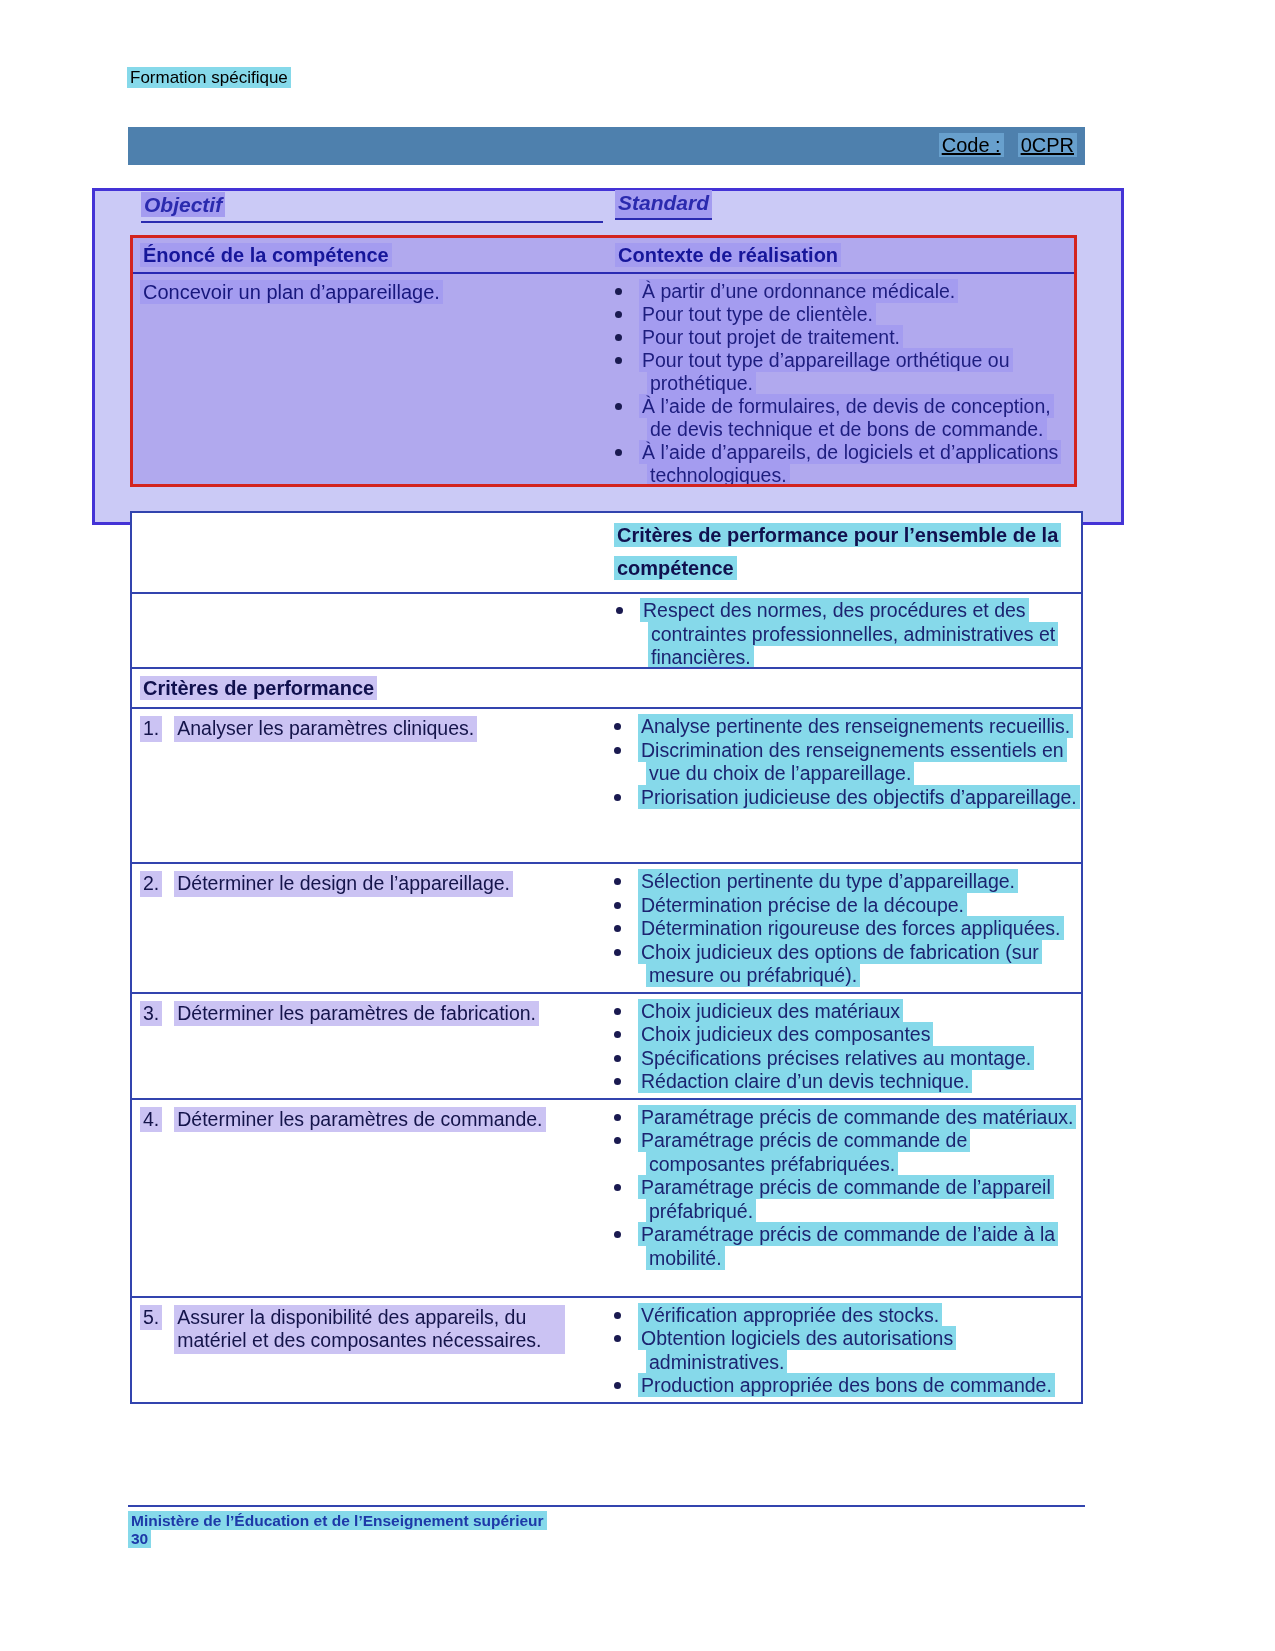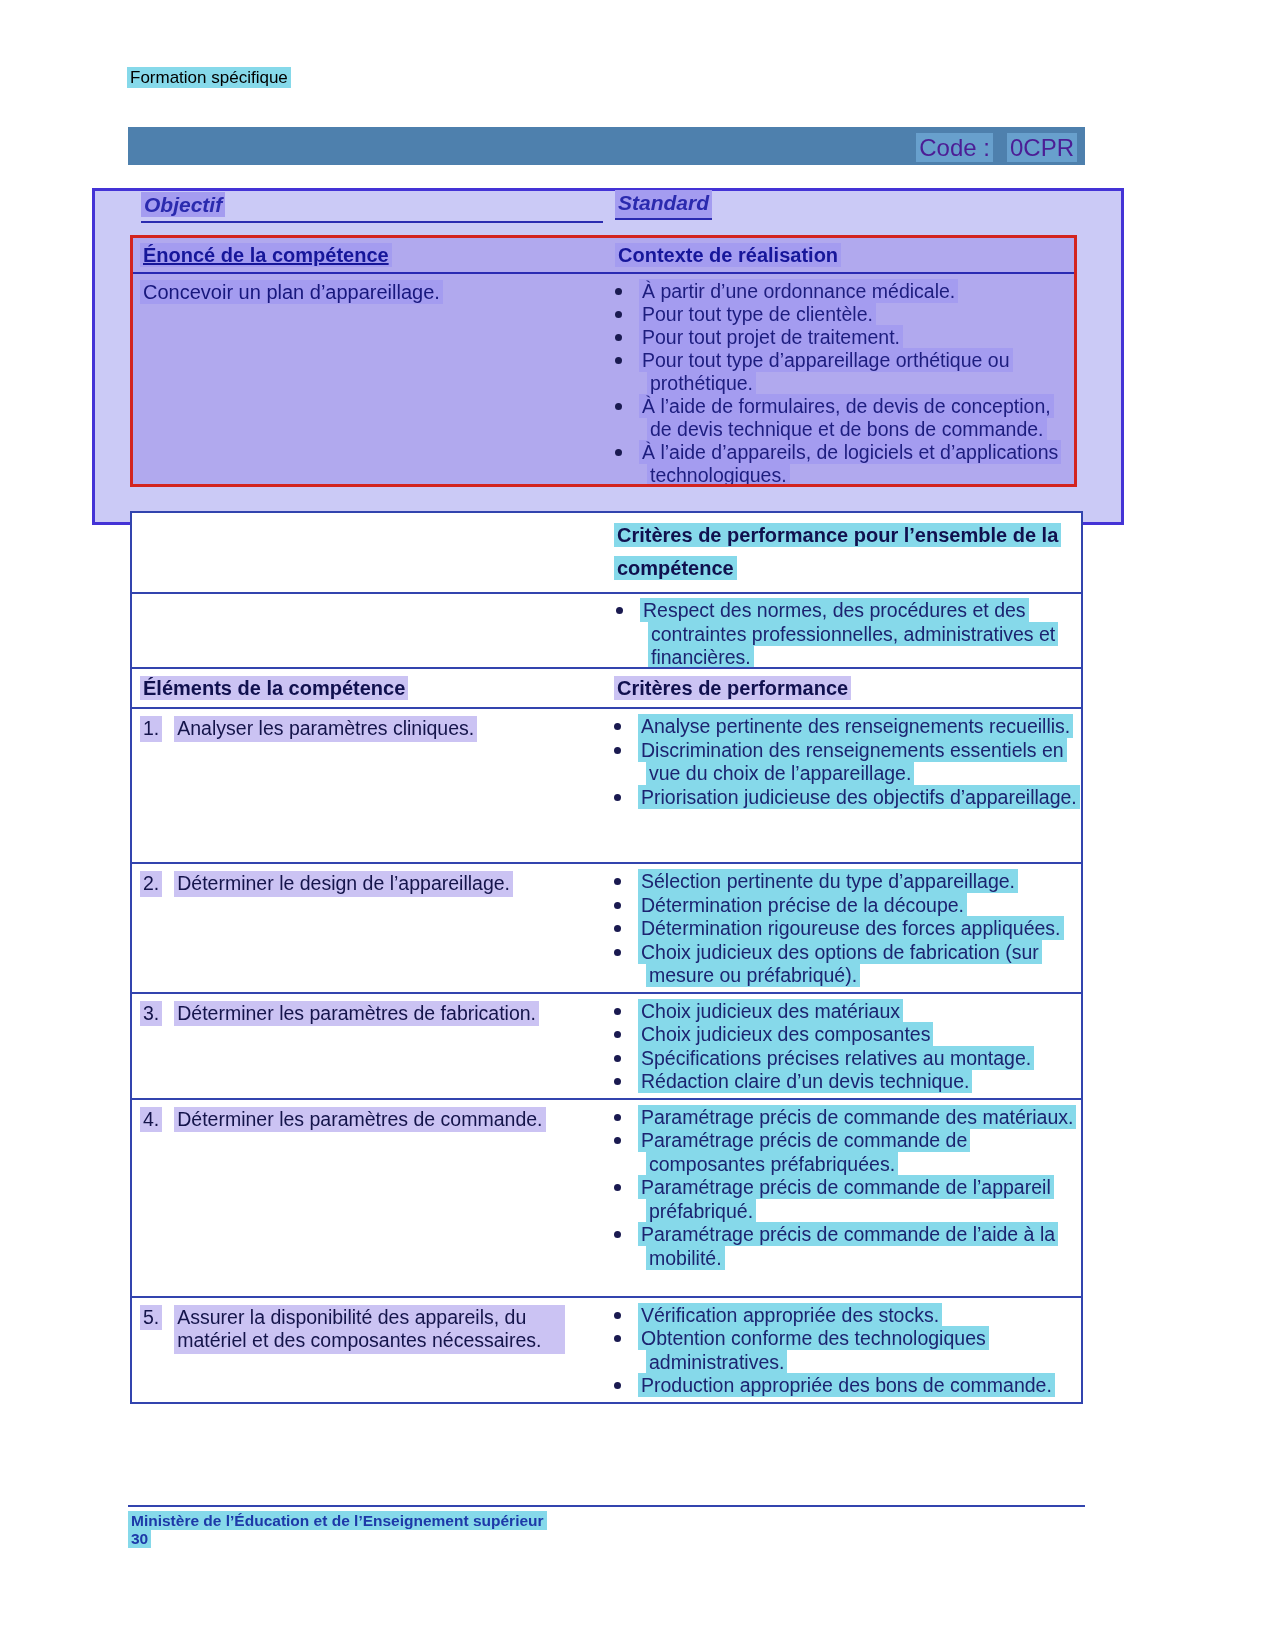--- a/index.html
+++ b/index.html
@@ -9,37 +9,37 @@
   
   .hl{padding:1px 3px;box-decoration-break:clone;-webkit-box-decoration-break:clone;}
   .hl-cyan{background:#86d9ea;}
   .hl-peri{background:#cbc3f3;}
   .hl-blue{background:#a49cf0;}
   .hl-band{background:#68a0cd;}
 
   .section-label{position:absolute;left:127px;top:68px;font-size:17px;color:#000000;}
 
   .band{position:absolute;left:128px;top:127px;width:957px;height:38px;background:#4e80ad;}
-  .band-code{position:absolute;right:8px;top:7px;font-size:24px;color:#4c1d95;white-space:nowrap;}
+  .band-code{position:absolute;right:8px;top:7px;font-size:20px;color:#000000;white-space:nowrap;text-decoration:underline;}
   .band-code .gap{display:inline-block;width:14px;}
 
   
   .outer-box{position:absolute;left:92px;top:188px;width:1032px;height:337px;background:#cbcaf6;
              border:3px solid #4433d6;box-sizing:border-box;}
   .obj-head{position:absolute;left:46px;top:0px;width:462px;border-bottom:2px solid #2b2bb0;
             padding:2px 0 4px;font-size:21px;font-weight:bold;font-style:italic;color:#2a2aae;}
   .std-head{position:absolute;left:520px;top:0px;font-size:21px;font-weight:bold;font-style:italic;color:#2a2aae;}
   .std-head .hl{border-bottom:2px solid #2b2bb0;padding-bottom:4px;}
 
   
   .comp-table{position:absolute;left:35px;top:44px;width:947px;height:252px;background:#b1a9ee;
               border:3px solid #d3241f;box-sizing:border-box;overflow:hidden;}
   .comp-head{display:flex;height:34px;align-items:center;border-bottom:2px solid #2a2ab2;
              font-size:20px;font-weight:bold;color:#16169a;}
-  .comp-head .c1{width:474px;box-sizing:border-box;padding-left:7px;text-decoration:underline;}
+  .comp-head .c1{width:474px;box-sizing:border-box;padding-left:7px;}
   .comp-head .c2{flex:1;padding-left:8px;box-sizing:border-box;}
   .comp-body{display:flex;}
   .comp-body .c1{width:474px;box-sizing:border-box;padding:7px 6px 0 7px;font-size:20px;color:#17177c;}
   .comp-body .c2{flex:1;padding-top:6px;box-sizing:border-box;}
 
   
   .bullet{padding-left:32px;text-indent:-32px;line-height:23px;margin-left:8px;
           font-size:19.5px;max-width:462px;}
   .bullet .mk{display:inline-block;width:7px;height:7px;border-radius:50%;background:#1a1a50;
               margin-right:17px;vertical-align:3px;}
@@ -114,21 +114,20 @@
     <div class="ens-head">
       <div class="wrap"><span class="txt hl hl-cyan">Critères de performance pour l’ensemble de la compétence</span></div>
     </div>
     <div class="ens-body">
       <div class="bullet cy"><span class="mk"></span><span class="hl hl-cyan">Respect des normes, des procédures et des contraintes professionnelles, administratives et financières.</span></div>
     </div>
   </div>
 
   <div class="el-table">
     <div class="el-head">
-      <div class="c1"><span class="hl hl-peri">Éléments de la compétence</span></div>
       <div class="c2"><span class="hl hl-peri">Critères de performance</span></div>
     </div>
 
     <div class="el-row r1">
       <div class="c1">
         <div class="item">
             <span class="item-num hl hl-peri">1.</span>
             <span class="item-text hl hl-peri">Analyser les paramètres cliniques.</span>
           </div>
       </div>
@@ -186,21 +185,21 @@
 
     <div class="el-row r5">
       <div class="c1">
         <div class="item">
             <span class="item-num hl hl-peri">5.</span>
             <span class="item-text hl hl-peri">Assurer la disponibilité des appareils, du matériel et des composantes nécessaires.</span>
           </div>
       </div>
       <div class="c2">
         <div class="bullet cy"><span class="mk"></span><span class="hl hl-cyan">Vérification appropriée des stocks.</span></div>
-        <div class="bullet cy"><span class="mk"></span><span class="hl hl-cyan">Obtention conforme des technologiques administratives.</span></div>
+        <div class="bullet cy"><span class="mk"></span><span class="hl hl-cyan">Obtention logiciels des autorisations administratives.</span></div>
         <div class="bullet cy"><span class="mk"></span><span class="hl hl-cyan">Production appropriée des bons de commande.</span></div>
       </div>
     </div>
   </div>
 
   <div class="footer">
     <span class="footer-text"><span class="hl hl-cyan">Ministère de l’Éducation et de l’Enseignement supérieur</span></span>
     <span class="page-num"><span class="hl hl-cyan">30</span></span>
   </div>
 

